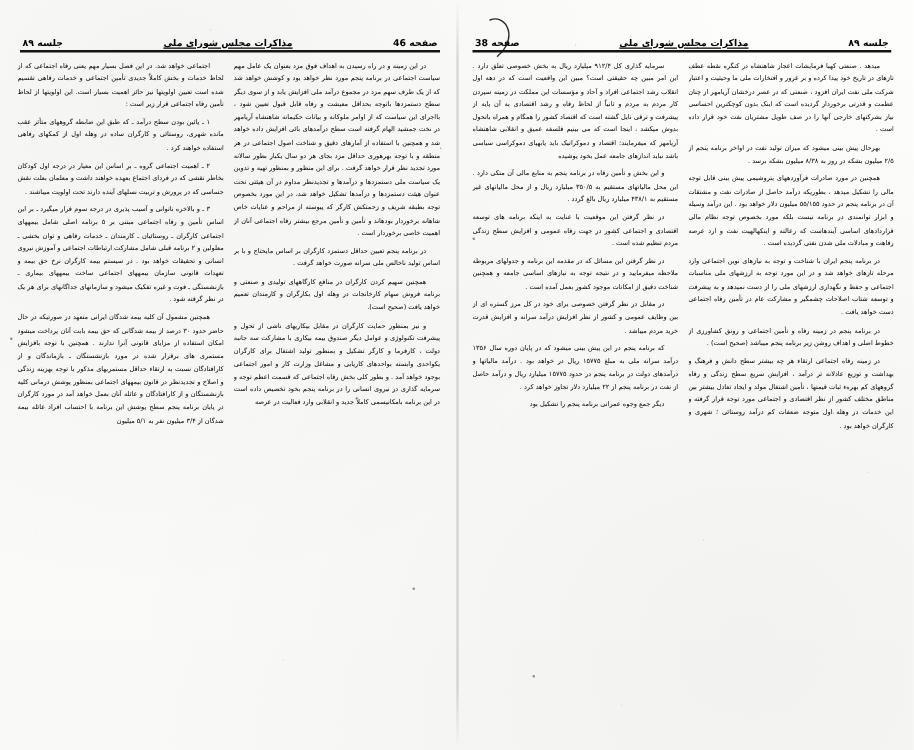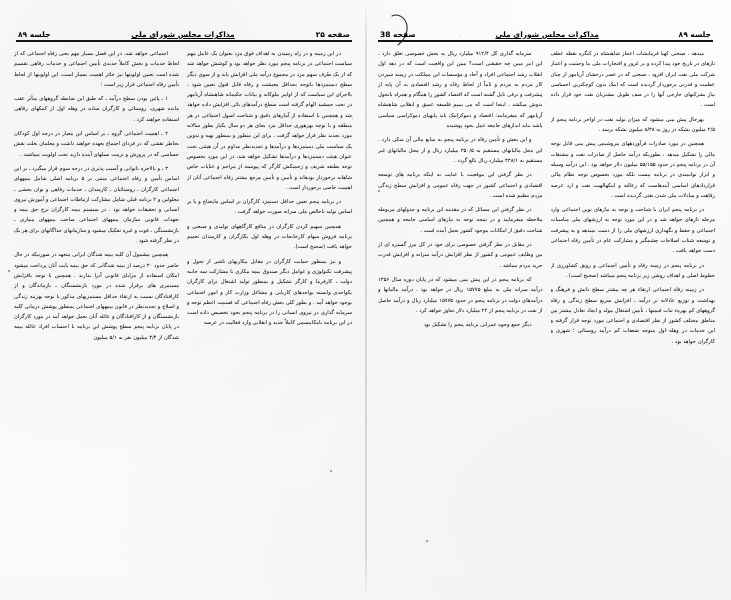--- a/index.html
+++ b/index.html
@@ -93,21 +93,21 @@
   .fleck{position:absolute;background:#2b2b2b;border-radius:50%;opacity:.5;}
 </style>
 </head>
 <body>
 
 <div id="scan">
 
   <div class="page" id="page-left">
 
     <div class="runhead">
-      <span class="slot edge">صفحه ۲۵</span>
+      <span class="slot edge">صفحه 46</span>
       <span class="slot center">مذاکرات مجلس شورای ملی</span>
       <span class="slot edge">جلسه ۸۹</span>
     </div>
     <div class="rule"></div>
 
     <div class="cols">
 
       <div class="col">
         <p class="ind">اجتماعی خواهد شد. در این فصل بسیار مهم یعنی رفاه اجتماعی که از لحاظ خدمات و بخش کاملاً جدیدی تأمین اجتماعی و خدمات رفاهی تقسیم شده است تعیین اولویتها نیز حائز اهمیت بسیار است. این اولویتها از لحاظ تأمین رفاه اجتماعی قرار زیر است :</p>
         <p class="ind">۱ ـ پائین بودن سطح درآمد ـ که طبق این ضابطه گروههای متأثر عقب مانده شهری، روستائی و کارگران ساده در وهله اول از کمکهای رفاهی استفاده خواهند کرد .</p>

